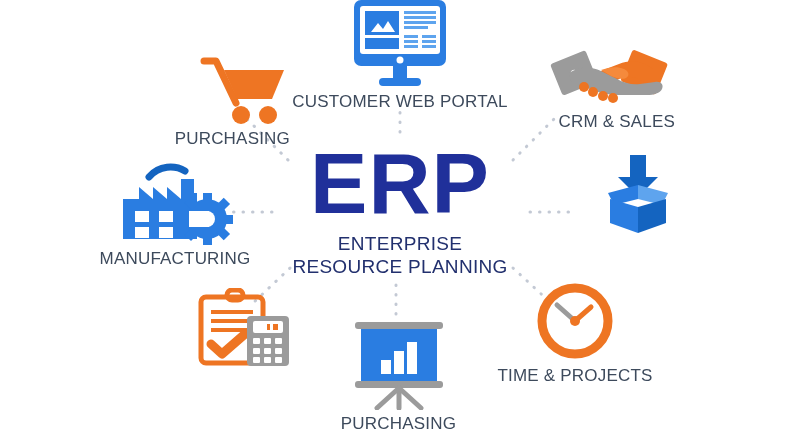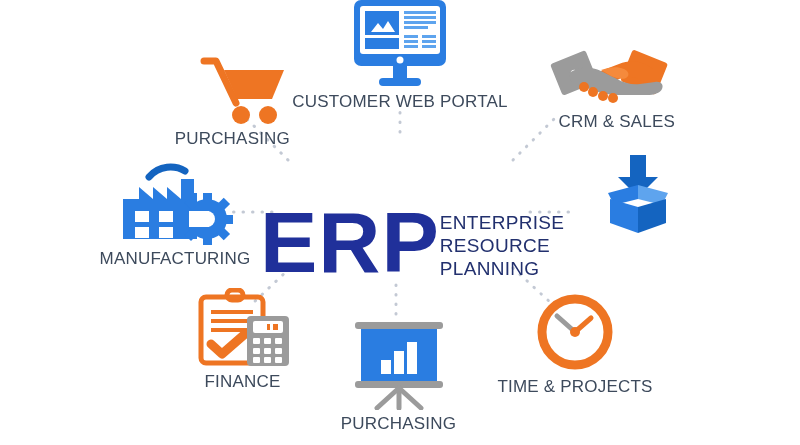--- a/index.html
+++ b/index.html
@@ -44,40 +44,40 @@
     white-space: nowrap;
     text-align: center;
   }
   #center {
     position: absolute;
     left: 260px;
     top: 140px;
     width: 280px;
     height: 140px;
     display: flex;
-    flex-direction: row;
+    flex-direction: column;
     align-items: center;
     justify-content: flex-start;
-    margin-top: 32px;
   }
   #center-title {
     font-family: "Liberation Sans", sans-serif;
     font-weight: bold;
     font-size: 86px;
     line-height: 86px;
     letter-spacing: 1px;
     color: #20309a;
   }
   #center-sub {
     margin-top: 6px;
     font-family: "Liberation Sans", sans-serif;
     font-size: 19px;
     line-height: 23px;
     letter-spacing: 0.3px;
     color: #22306e;
+    text-align: center;
     max-width: 230px;
   }
 </style>
 </head>
 <body>
 
 <div id="canvas">
 
   <svg id="connectors" viewBox="0 0 800 445" xmlns="http://www.w3.org/2000/svg">
     <g stroke="#c3c9d4" stroke-width="3" stroke-linecap="round" fill="none">
@@ -192,21 +192,21 @@
 
         <path d="M20 38 L50 30 L50 44 L26 50 Z" fill="#2a7de1"></path>
         <path d="M80 38 L50 30 L50 44 L74 50 Z" fill="#5ea4ee"></path>
 
         <path d="M22 44 L50 52 L50 78 L22 68 Z" fill="#2a7de1"></path>
         <path d="M78 44 L50 52 L50 78 L78 68 Z" fill="#1464c0"></path>
       </svg>
     </span>
   </div>
 
-  <div class="node" style="left:495px; top:291px; width:160px;">
+  <div class="node" style="left:495px; top:280px; width:160px;">
     <span class="node-icon">
       <svg width="82" height="82" viewBox="0 0 82 82" xmlns="http://www.w3.org/2000/svg">
         <circle cx="41" cy="41" r="33" fill="none" stroke="#ee7523" stroke-width="9"></circle>
 
         <line x1="41" y1="41" x2="23" y2="25" stroke="#9b9b9b" stroke-width="5" stroke-linecap="round"></line>
 
         <line x1="41" y1="41" x2="57" y2="27" stroke="#ee7523" stroke-width="5" stroke-linecap="round"></line>
         <circle cx="41" cy="41" r="5" fill="#ee7523"></circle>
       </svg>
     </span>
@@ -259,21 +259,20 @@
           <rect x="84" y="50" width="7" height="6" rx="1"></rect>
           <rect x="62" y="60" width="7" height="6" rx="1"></rect>
           <rect x="73" y="60" width="7" height="6" rx="1"></rect>
           <rect x="84" y="60" width="7" height="6" rx="1"></rect>
           <rect x="62" y="69" width="7" height="6" rx="1"></rect>
           <rect x="73" y="69" width="7" height="6" rx="1"></rect>
           <rect x="84" y="69" width="7" height="6" rx="1"></rect>
         </g>
       </svg>
     </span>
-    <div class="node-label">FINANCE</div>
   </div>
 
   <div class="node" style="left:95px; top:163px; width:160px;">
     <span class="node-icon">
       <svg width="120" height="82" viewBox="0 0 120 82" xmlns="http://www.w3.org/2000/svg">
 
         <path d="M34 14 C44 2 60 2 70 8" fill="none" stroke="#1464c0" stroke-width="7" stroke-linecap="round"></path>
 
         <rect x="66" y="16" width="13" height="22" fill="#2a7de1"></rect>
 

